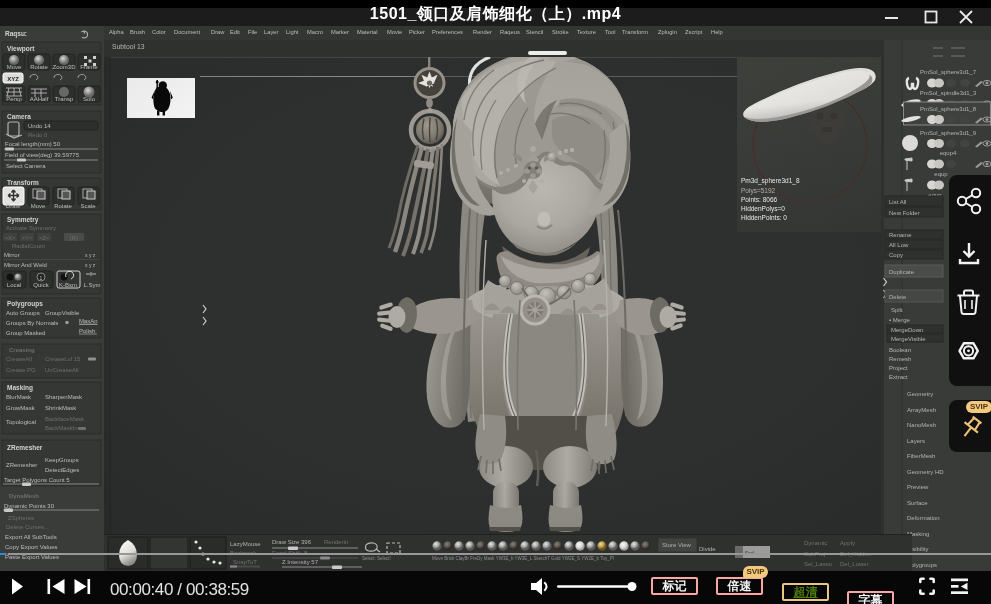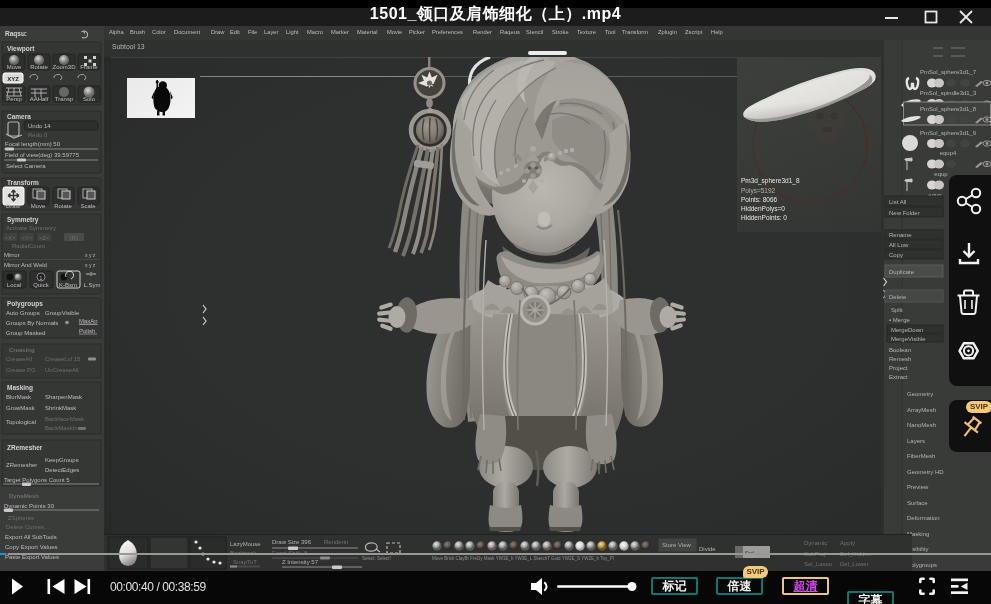--- a/index.html
+++ b/index.html
@@ -22,21 +22,21 @@
 #thumb{left:23px;top:38px;width:68px;height:40px;background:#fdfdfd;}
 
 #rightshelf{left:881px;top:40px;width:110px;height:531px;background:#393b39;z-index:3;color:#c0c0c0;}
 
 #ztoolbar{left:104px;top:534px;width:808px;height:37px;background:#2f312f;border-top:1px solid #1f211f;z-index:4;}
 
 #progress{left:0;top:553px;width:991px;height:2px;background:#989898;z-index:50;}
 #prog-played{left:0;top:0;width:6px;height:2px;background:#1f8fe8;}
 #prog-dot{left:6px;top:0;width:2px;height:2px;background:#8a4038;}
 #playerbar{left:0;top:571px;width:991px;height:33px;background:#070707;z-index:60;color:#e6e6e6;}
-.vbtn{position:absolute;height:18px;width:47px;border:2px solid #0f766e;border-radius:2px;color:#f4f4f4;font-size:12px;text-align:center;line-height:14px;font-weight:bold;}
+.vbtn{position:absolute;height:18px;width:47px;border:2px solid #fca5a5;border-radius:2px;color:#f4f4f4;font-size:12px;text-align:center;line-height:14px;font-weight:bold;}
 
 #fpanel1{left:949px;top:175px;width:42px;height:211px;background:rgba(10,10,10,0.88);border-radius:8px 0 0 8px;z-index:70;}
 #fpanel2{left:949px;top:400px;width:42px;height:52px;background:rgba(10,10,10,0.88);border-radius:8px 0 0 8px;z-index:70;}
 </style></head>
 <body>
 <div id="stage">
 
   <div id="canvas" class="abs">
     <div id="doc" class="abs"></div>
       <div class="abs" style="left:6px;top:11px;width:796px;height:5px;background:#2a2c2a;"></div>
@@ -847,20 +847,20 @@
       <g stroke="#f4f4f4" stroke-width="2.6" fill="none" stroke-linecap="round">
         <path d="M920.3 11 L920.3 8.8 Q920.3 7.8 921.3 7.8 L923.6 7.8 M930.4 7.8 L932.7 7.8 Q933.7 7.8 933.7 8.8 L933.7 11 M933.7 19.5 L933.7 21.7 Q933.7 22.7 932.7 22.7 L930.4 22.7 M923.6 22.7 L921.3 22.7 Q920.3 22.7 920.3 21.7 L920.3 19.5"></path>
       </g>
       <g fill="#f4f4f4">
         <rect x="951" y="7.5" width="17" height="2.7"></rect>
         <rect x="951" y="20.3" width="17" height="2.7"></rect>
         <rect x="951" y="14" width="7.5" height="2.7"></rect>
         <path d="M967.5 11.8 L967.5 19 L960.8 15.4 Z"></path>
       </g>
     </svg>
-    <div class="abs" style="left:110px;top:9px;font-size:12px;letter-spacing:-0.4px;color:#e2e2e2;">00:00:40 / 00:38:59</div>
+    <div class="abs" style="left:110px;top:9px;font-size:17px;letter-spacing:-0.4px;color:#e2e2e2;">00:00:40 / 00:38:59</div>
     <div class="vbtn" style="left:651px;top:6px;">标记</div>
     <div class="vbtn" style="left:716px;top:6px;">倍速</div>
-    <div class="vbtn" style="left:782px;top:6px;border-color:#e7c87e;color:#d946ef;text-decoration:underline;">超清</div>
+    <div class="vbtn" style="left:782px;top:12px;border-color:#e7c87e;color:#4d7c0f;text-decoration:underline;">超清</div>
     <div class="vbtn" style="left:847px;top:20px;">字幕</div>
     <div class="abs" style="left:743px;top:-5px;width:25px;height:12px;background:#f3ca7d;border-radius:6px 6px 6px 2px;color:#4a3413;font-size:8px;font-weight:bold;text-align:center;line-height:12px;">SVIP</div>
   </div>
 </div>
 
 </body></html>

